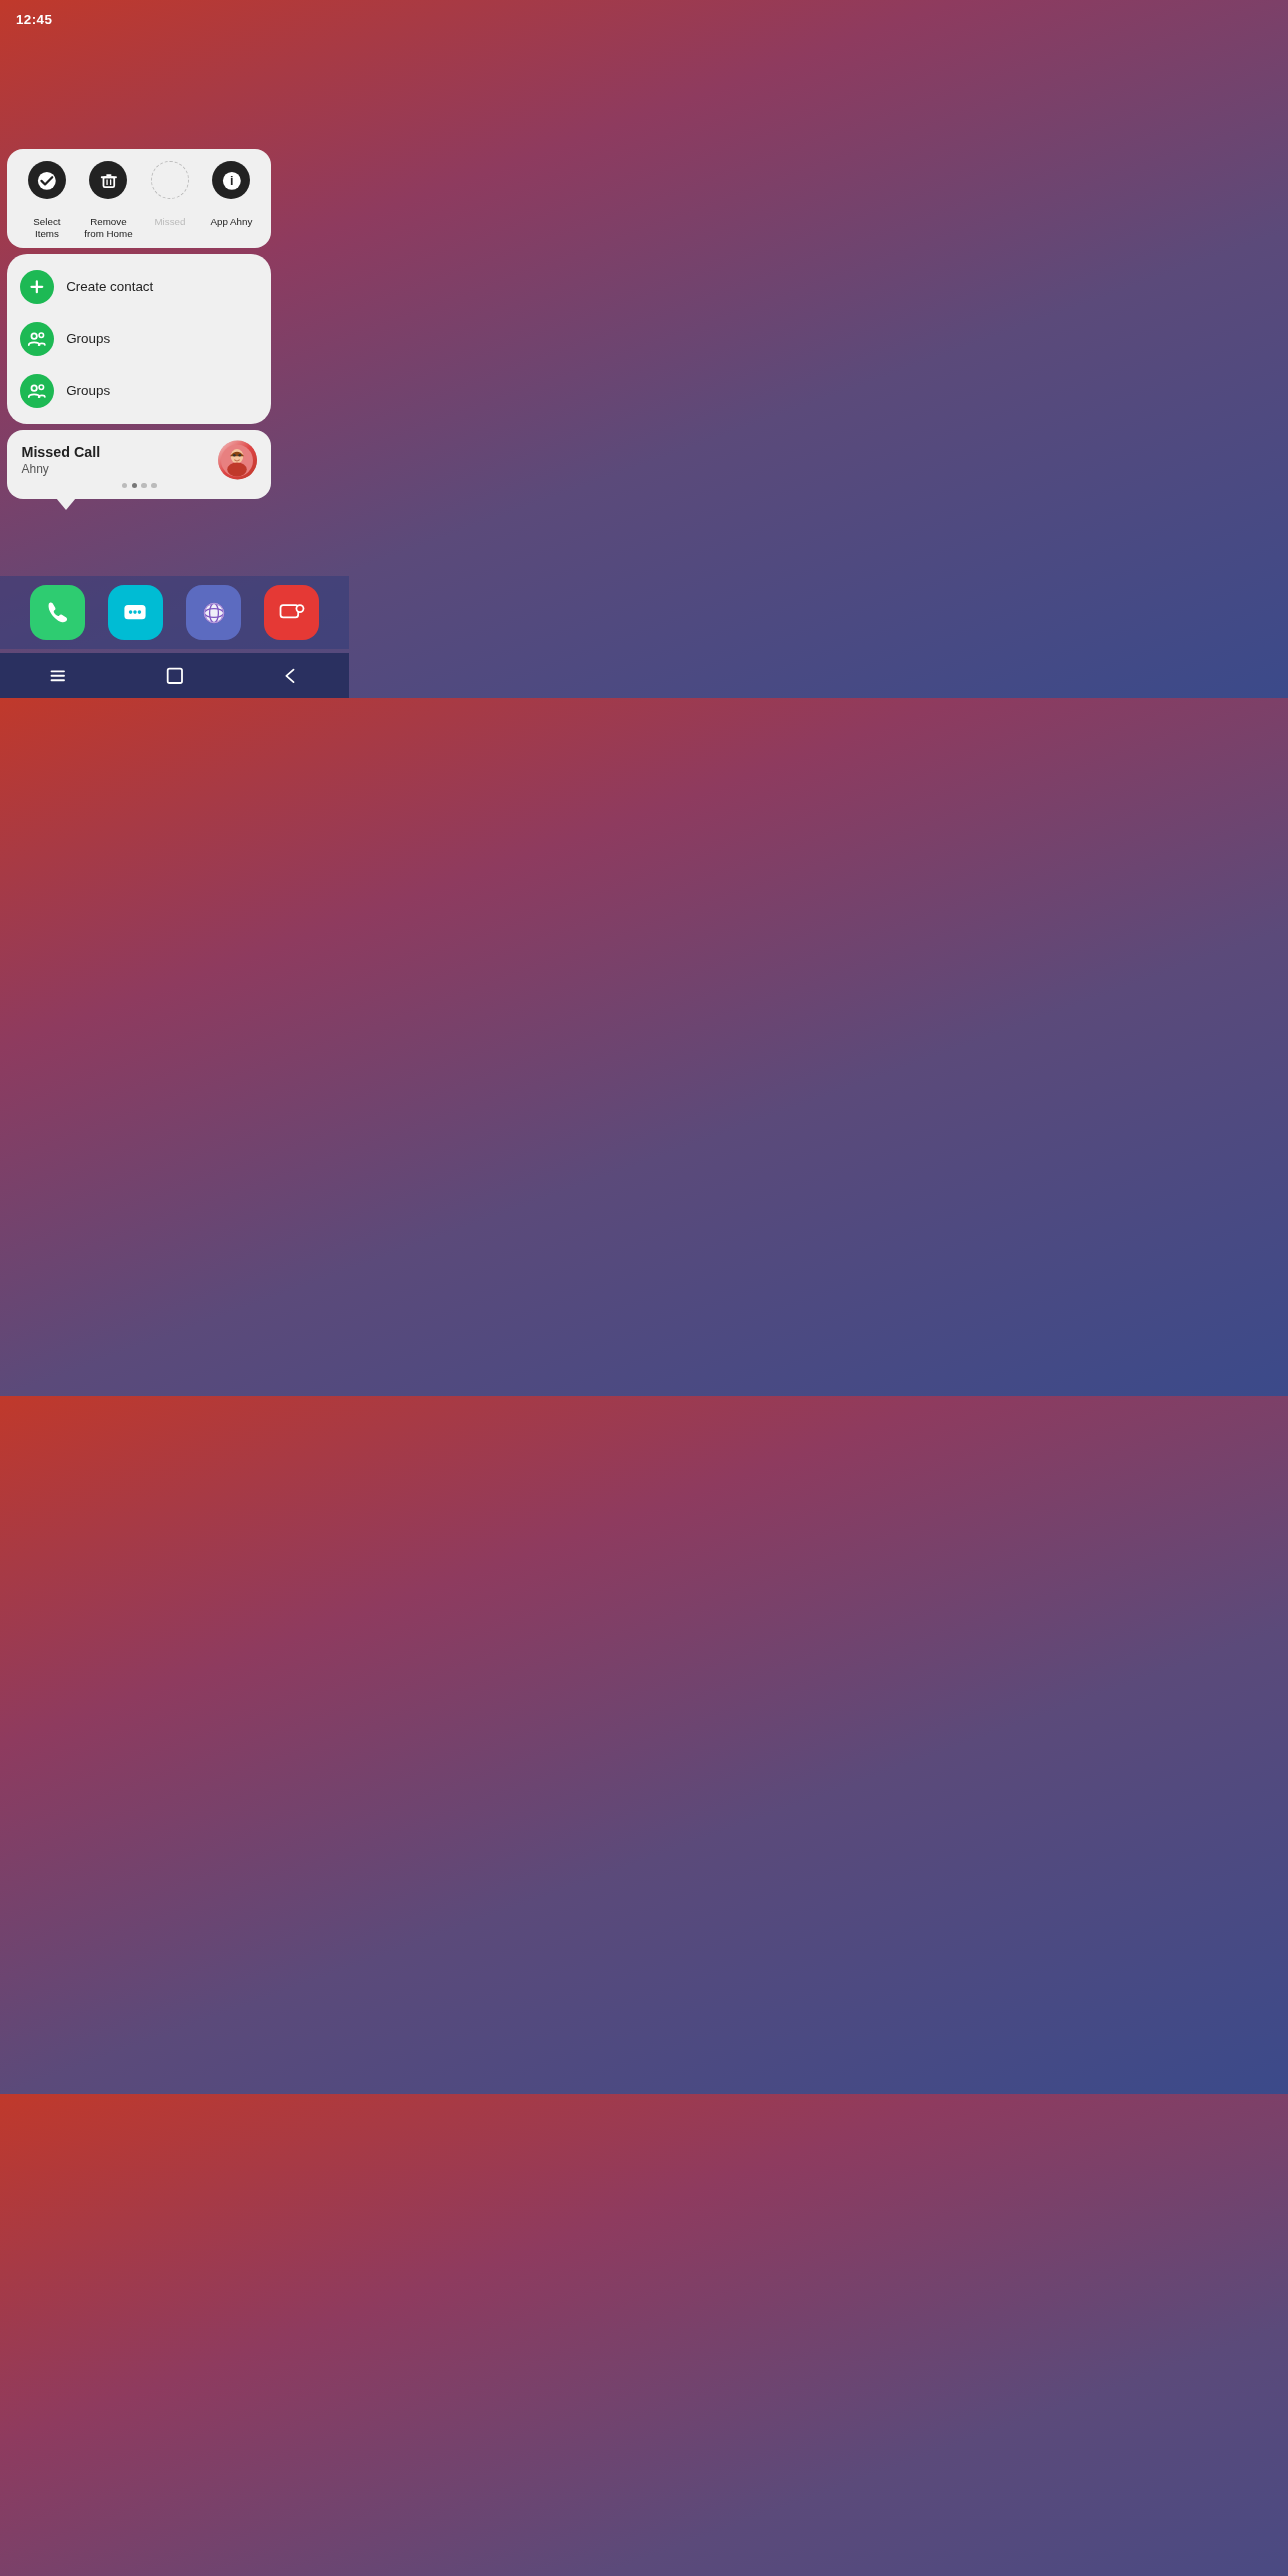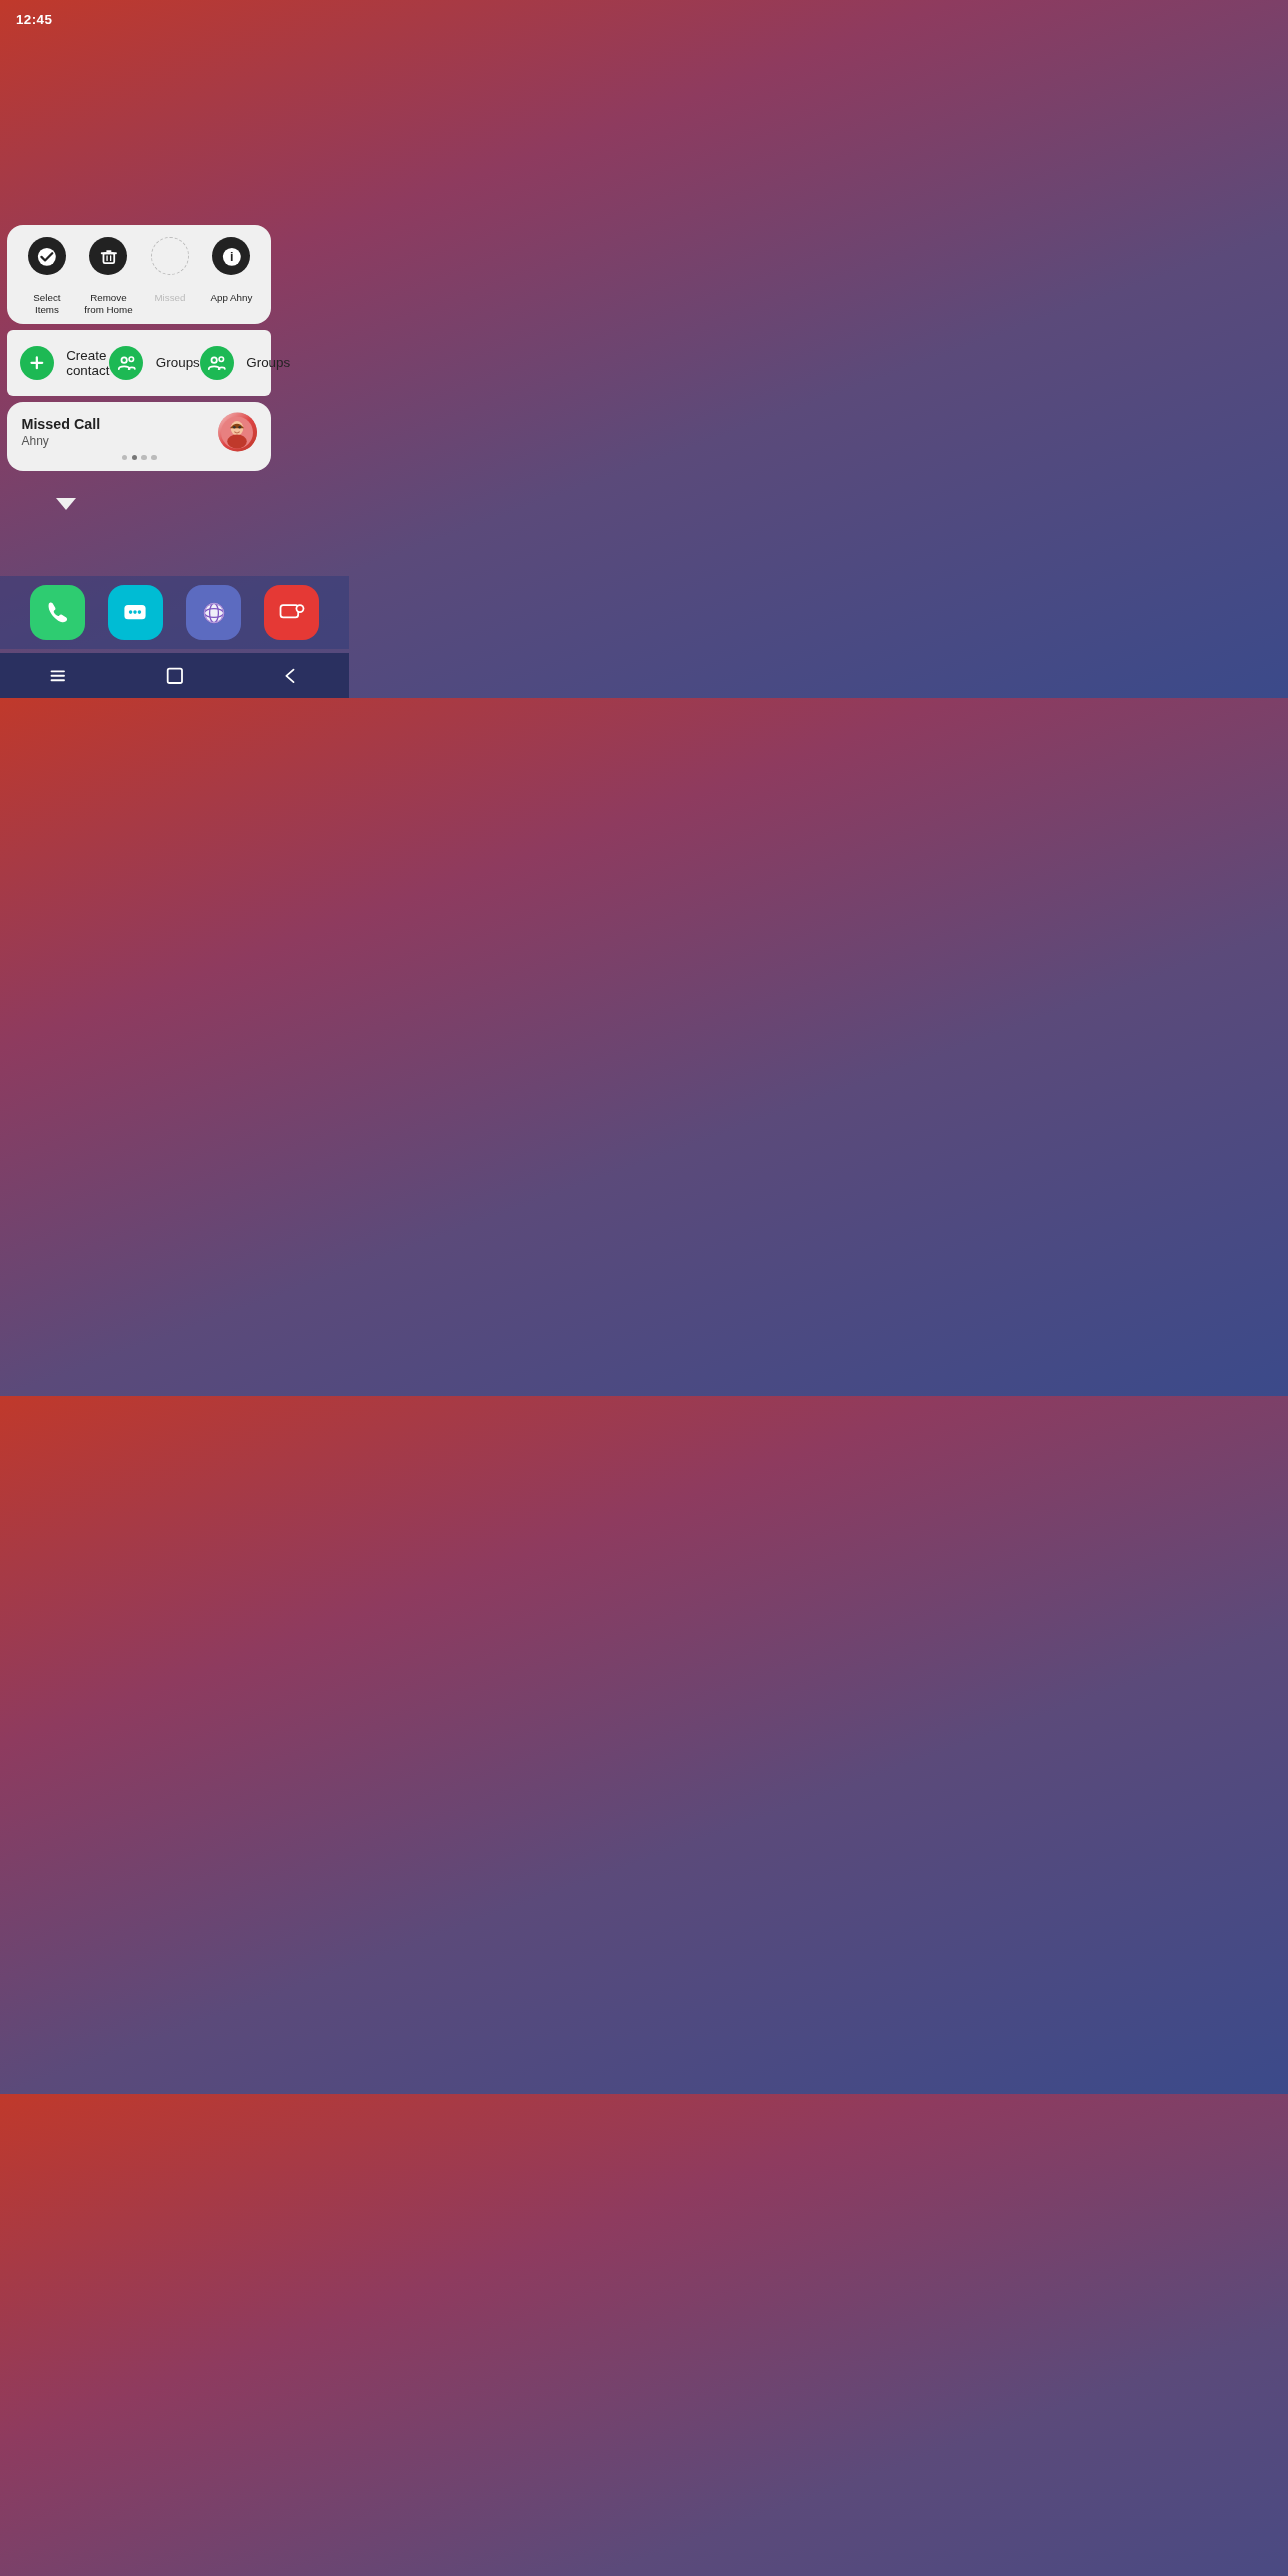--- a/index.html
+++ b/index.html
@@ -88,24 +88,24 @@
       margin-top: 12px;
     }
 
     .action-label.disabled {
       color: #bbb;
     }
 
     
     .shortcuts-card {
       background: #f0f0f0;
-      border-radius: 6px;
+      border-radius: 20px;
       padding: 7.2px 12.5px;
       display: flex;
-      flex-direction: row;
+      flex-direction: column;
       gap: 0;
     }
 
     .shortcut-item {
       display: flex;
       align-items: center;
       gap: 12.5px;
       padding: 9px 0;
       cursor: pointer;
     }
@@ -351,21 +351,21 @@
           <path d="M2 18 C2 14 14 14 14 18" stroke="white" stroke-width="2" stroke-linecap="round"></path>
           <circle cx="16" cy="7" r="2.5" stroke="white" stroke-width="1.8"></circle>
           <path d="M13 18 C13.5 15.5 20 15.5 20 18" stroke="white" stroke-width="1.8" stroke-linecap="round"></path>
         </svg>
       </div>
       <span class="shortcut-label">Groups</span>
     </div>
 
   </div>
 
-  <div style="display:flex; flex-direction:column; align-items:flex-start;gap:28px;">
+  <div style="display:flex; flex-direction:column; align-items:flex-start;">
     <div class="widget-card" style="width:100%;">
       <div class="widget-title">Missed Call</div>
       <div class="widget-subtitle">Ahny</div>
       <div class="widget-avatar">
         <div class="widget-avatar-inner">
 
           <svg width="32" height="32" viewBox="0 0 36 36">
             <circle cx="18" cy="18" r="18" fill="#e88080"></circle>
             <ellipse cx="18" cy="13" rx="7" ry="8" fill="#f5c6a0"></ellipse>
             <ellipse cx="18" cy="28" rx="11" ry="8" fill="#c0392b"></ellipse>

